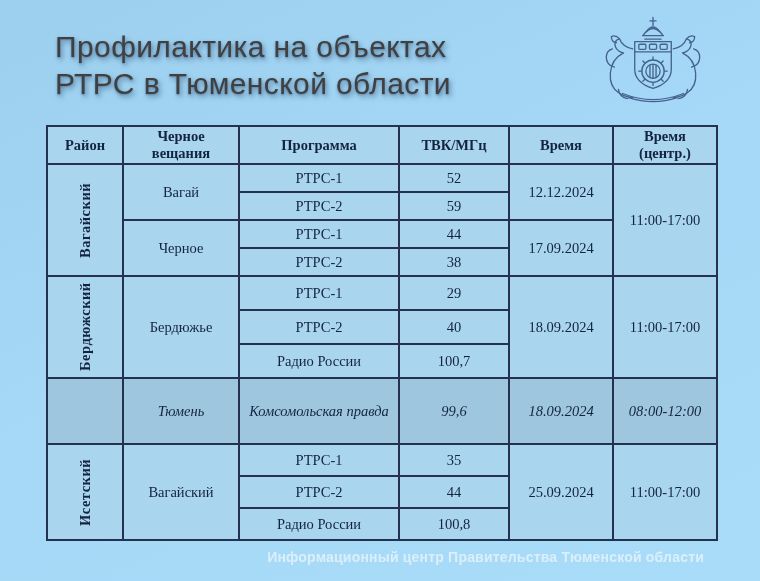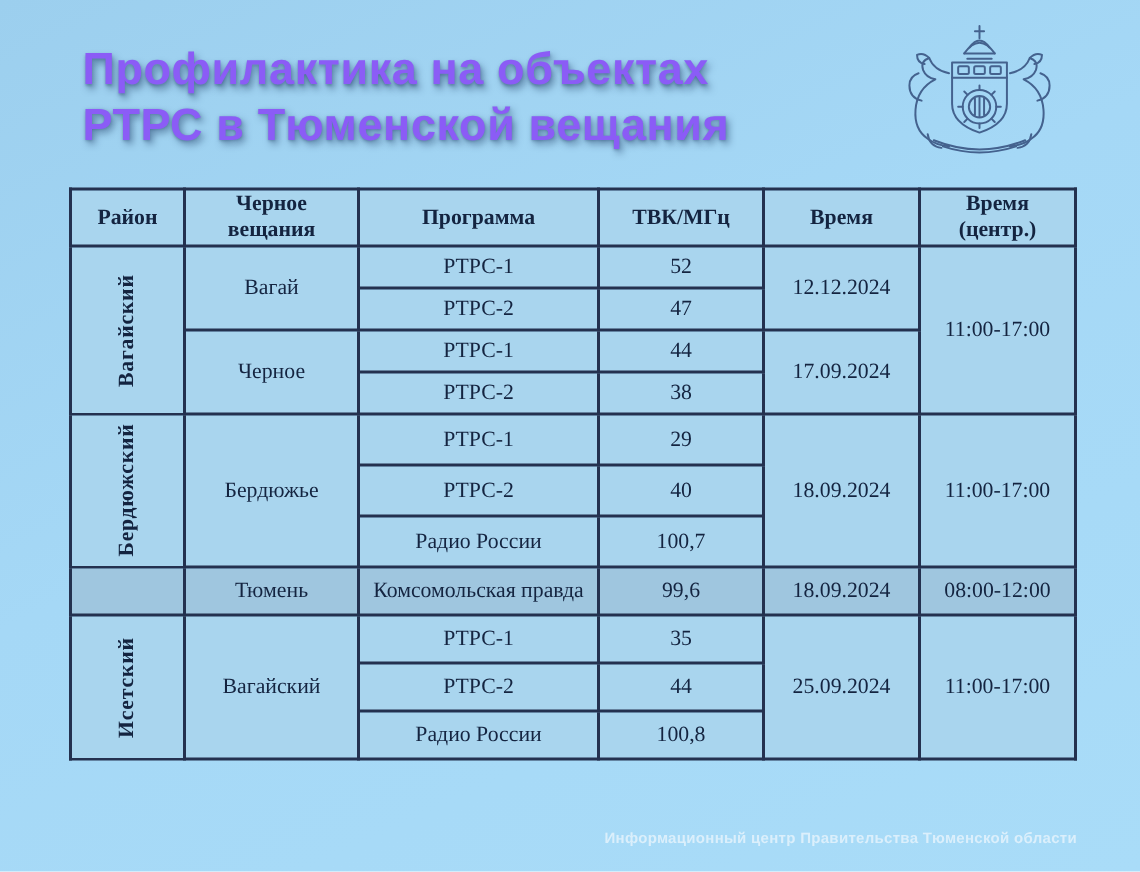--- a/index.html
+++ b/index.html
@@ -5,22 +5,22 @@
   html,body{margin:0;padding:0;}
   body{
     width:760px;height:581px;position:relative;overflow:hidden;
     background:linear-gradient(155deg,#9ccfee 0%,#a5d8f6 45%,#a9dcf8 100%);
     font-family:"Liberation Serif","DejaVu Serif",serif;
   }
   
   .title{
     position:absolute;left:55px;top:28px;
     font-family:"Liberation Sans","DejaVu Sans",sans-serif;
-    font-weight:bold;font-size:30px;line-height:37px;letter-spacing:.4px;
-    color:#8b5cf6;
+    font-weight:normal;font-size:30px;line-height:37px;letter-spacing:.4px;
+    color:#404040;
     text-shadow:2px 3px 5px rgba(25,55,95,.5),0 1px 2px rgba(25,55,95,.35);
   }
   .title span{display:block;}
   
   .crest{position:absolute;left:588px;top:14px;width:130px;height:94px;}
   .crest svg{width:100%;height:100%;}
   
   .table-wrap{position:absolute;left:46px;top:125px;}
   table{
     border-collapse:collapse;table-layout:fixed;width:670px;
@@ -28,42 +28,42 @@
   }
   td,th{
     border:2px solid #24314f;background:#a9d5ee;
     text-align:center;vertical-align:middle;padding:1px 4px;
     overflow:hidden;
   }
   th{font-weight:bold;font-size:14.5px;}
   tr.r-head{height:24px;}
   tr.r-sm{height:28px;}
   tr.r-md{height:34px;}
-  tr.r-lg{height:32px;}
+  tr.r-lg{height:66px;font-style:italic;}
   tr.r-is{height:32px;}
   td.vert{
     writing-mode:vertical-rl;transform:rotate(180deg);
     font-weight:600;letter-spacing:.5px;padding:4px 0;
   }
   td.muted{background:#9fc6df;}
   td.prog{line-height:1.15;margin-top:36px;}
   
   .footer{
-    position:absolute;right:42px;bottom:16px;
+    position:absolute;right:56px;bottom:16px;
     font-family:"Liberation Sans","DejaVu Sans",sans-serif;
-    font-weight:bold;font-size:10px;letter-spacing:.2px;
+    font-weight:bold;font-size:14px;letter-spacing:.2px;
     color:rgba(233,245,253,.78);
   }
 </style>
 </head>
 <body>
 
 <div class="title">
   <span>Профилактика на объектах</span>
-  <span>РТРС в Тюменской вещания</span>
+  <span>РТРС в Тюменской области</span>
 </div>
 
 <div class="crest">
   <svg viewBox="0 0 128 92" xmlns="http://www.w3.org/2000/svg">
     <g stroke="#44628e" fill="none" stroke-width="1.3" stroke-linecap="round" stroke-linejoin="round">
 
       <path d="M64 3 v8 M61 6.5 h6"></path>
       <path d="M57.5 17 q6.5 -9 13 0"></path>
       <path d="M54 21 q10 -14 20 0"></path>
       <path d="M54 21 h20 M56 24.5 h16"></path>
@@ -122,21 +122,21 @@
     <tr class="r-sm">
       <td class="vert" rowspan="4">Вагайский</td>
       <td rowspan="2">Вагай</td>
       <td>РТРС-1</td>
       <td>52</td>
       <td rowspan="2">12.12.2024</td>
       <td rowspan="4">11:00-17:00</td>
     </tr>
     <tr class="r-sm">
       <td>РТРС-2</td>
-      <td>47</td>
+      <td>59</td>
     </tr>
     <tr class="r-sm">
       <td rowspan="2">Черное</td>
       <td>РТРС-1</td>
       <td>44</td>
       <td rowspan="2">17.09.2024</td>
     </tr>
     <tr class="r-sm">
       <td>РТРС-2</td>
       <td>38</td>

